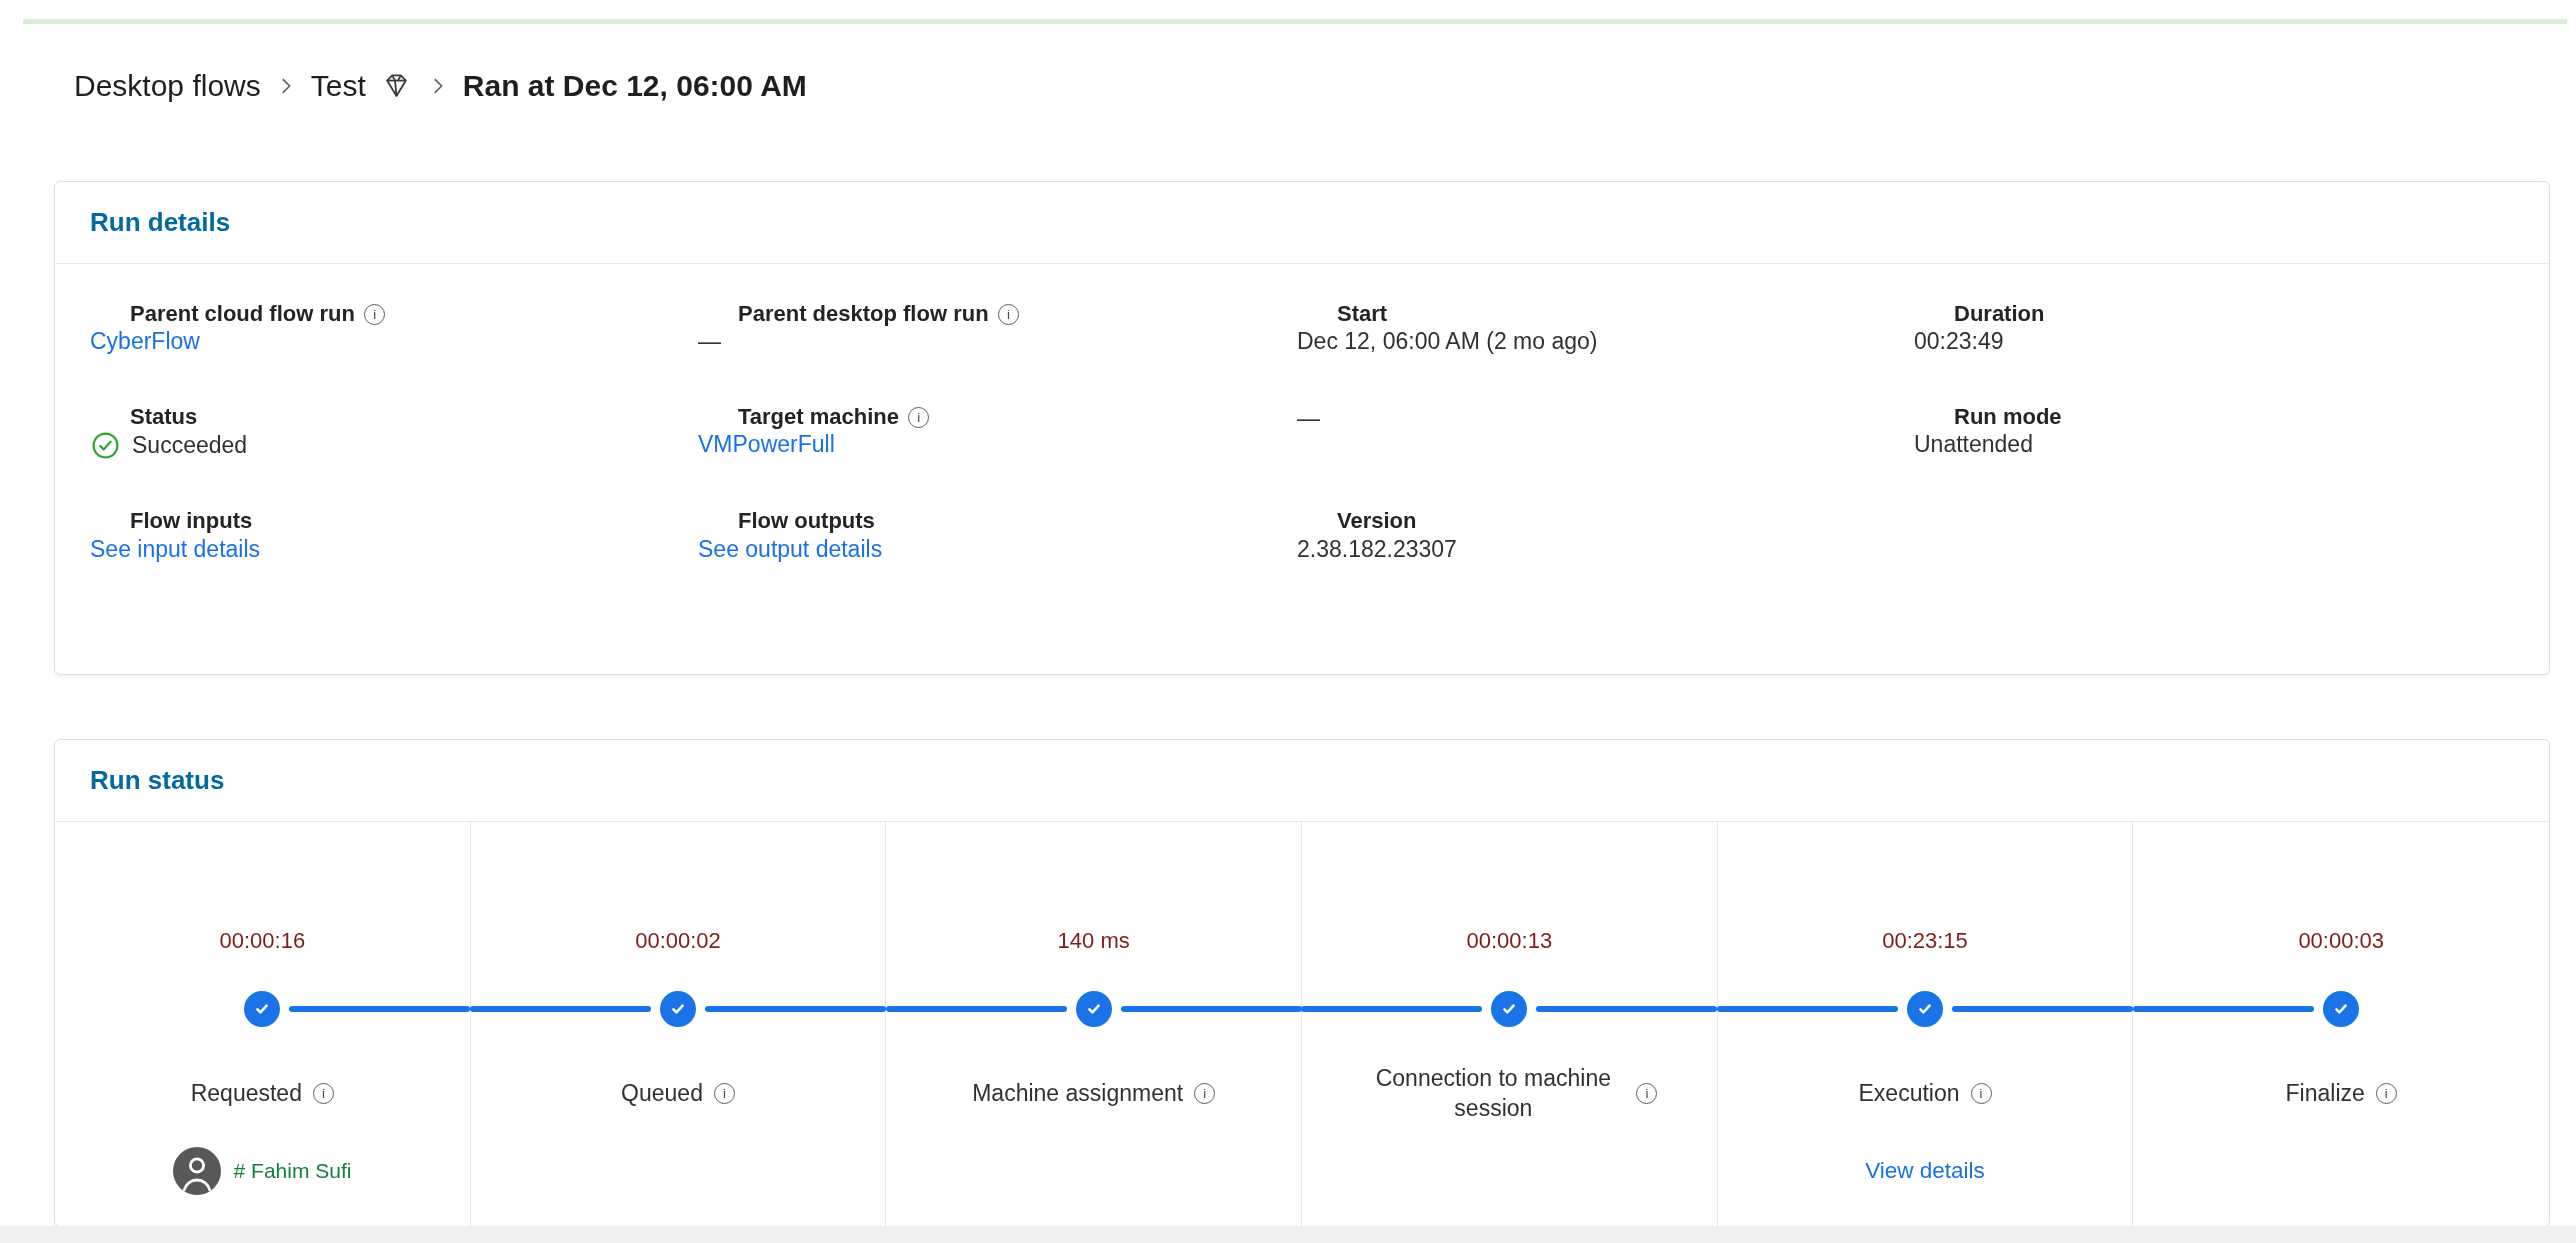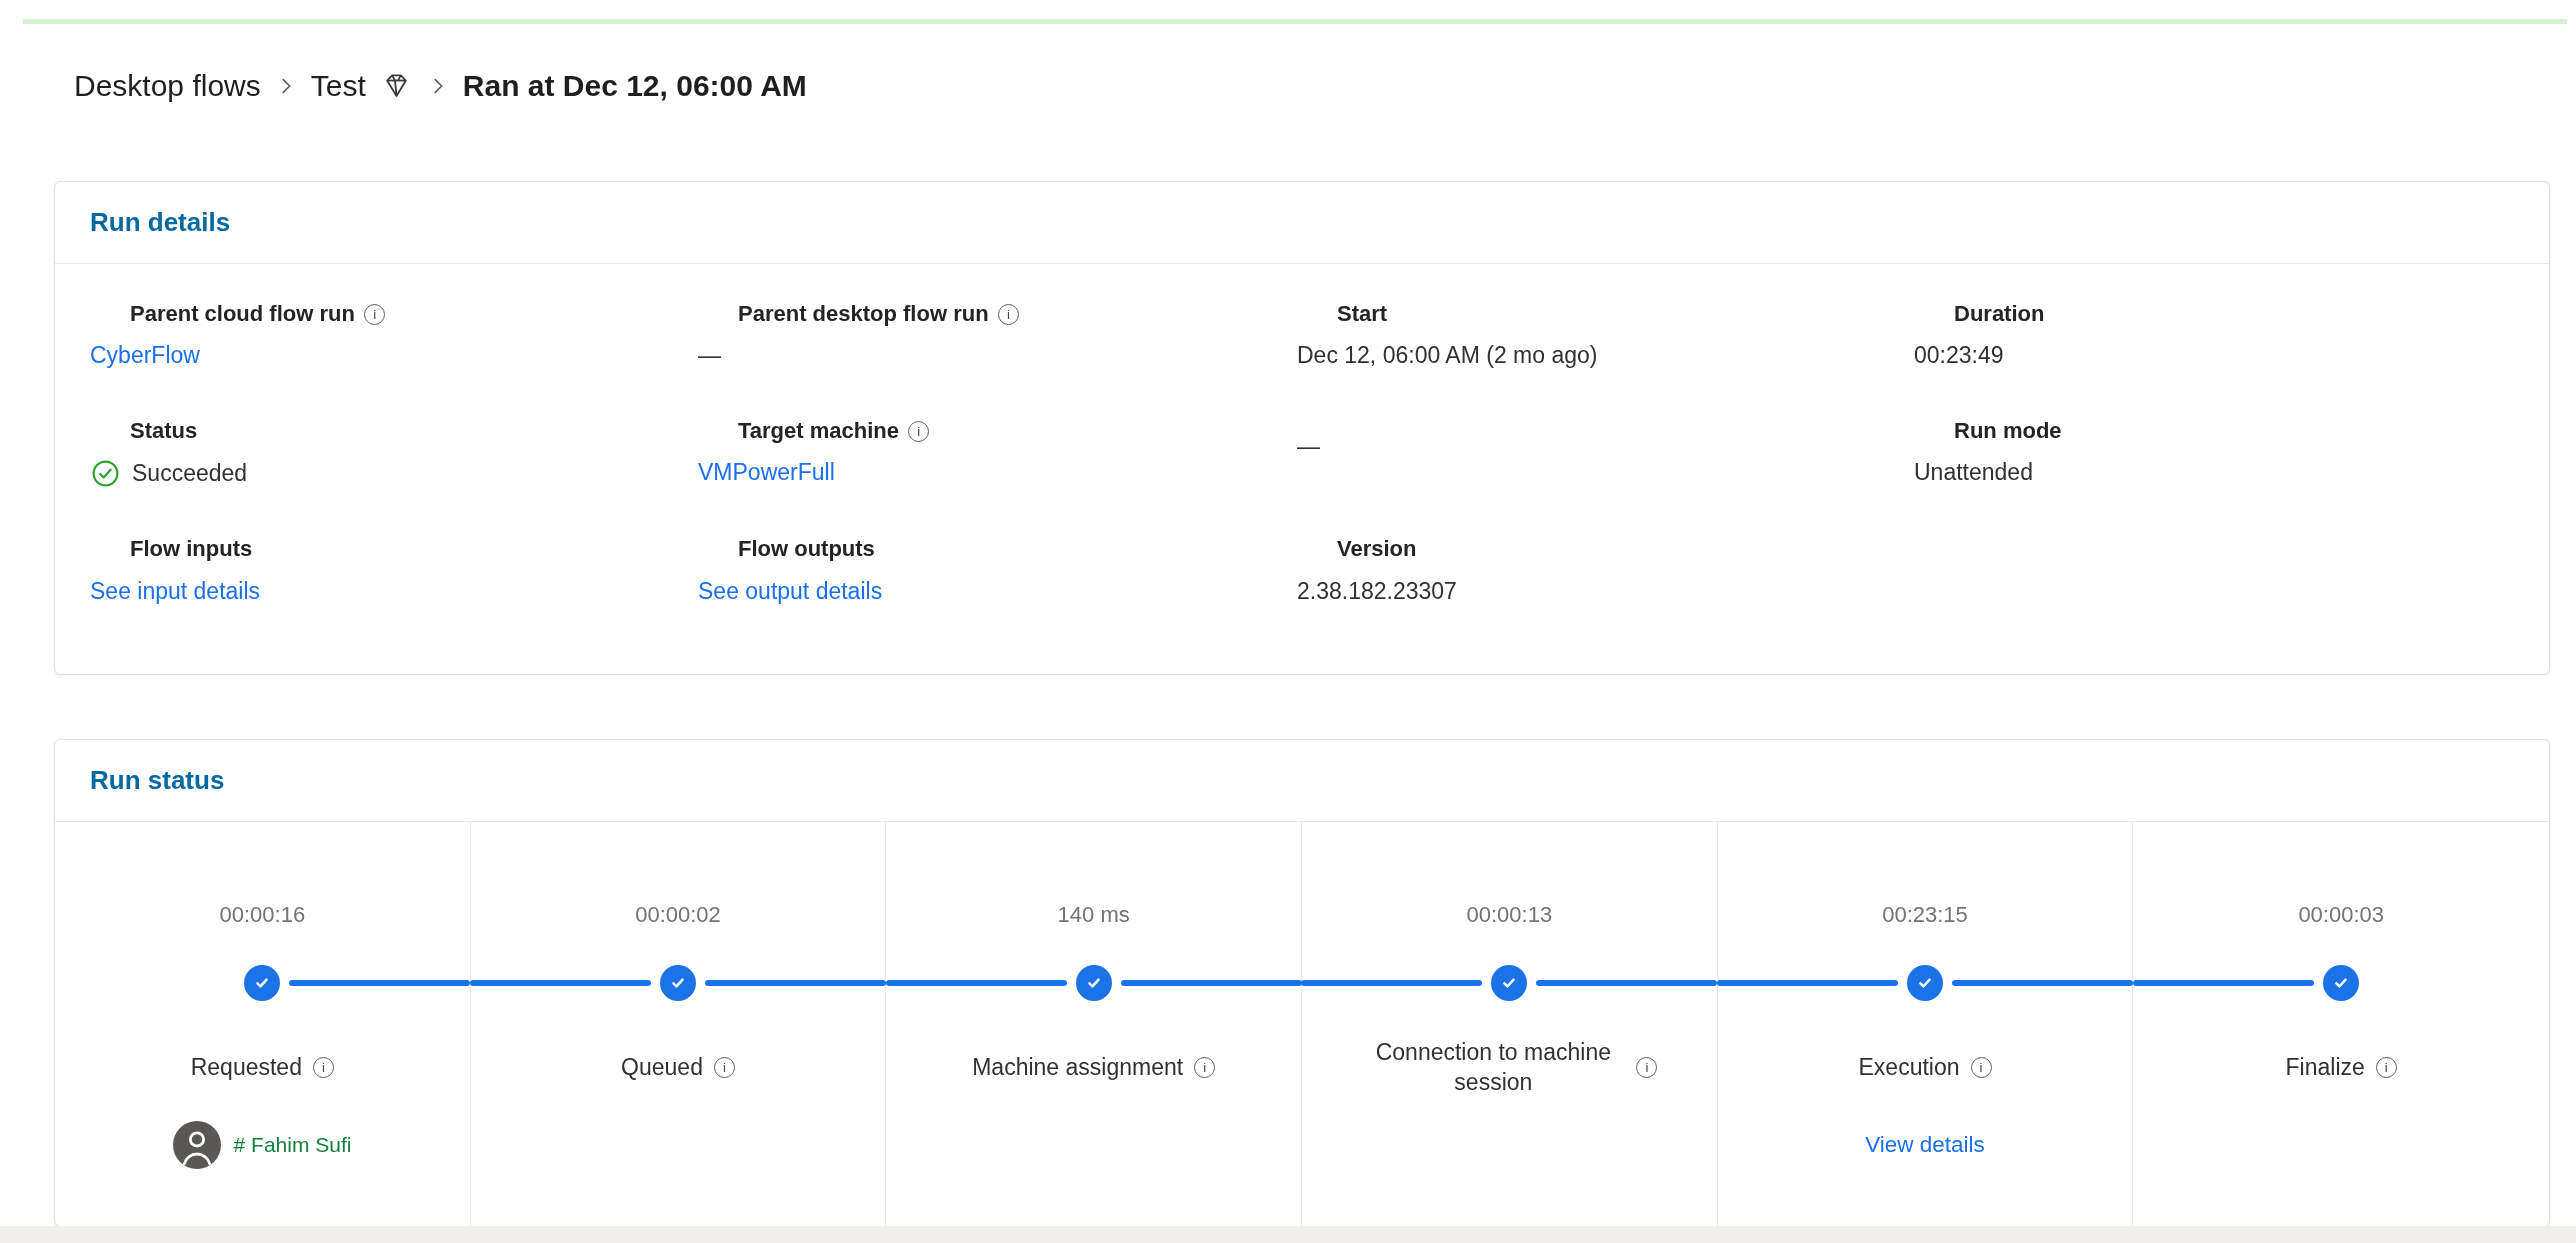--- a/index.html
+++ b/index.html
@@ -60,21 +60,20 @@
     grid-template-columns: 608px 599px 617px 1fr;
     row-gap: 10px;
     padding: 0 23px 0 35px;
   }
   .cell { margin-top: 37px; }
   .flabel {
     display: flex; align-items: center; gap: 9.3px;
     font-size: 22px; font-weight: 600; line-height: 26.4px; color: #242424; margin-left: 40px;
   }
   .fvalue {
-    margin-top: 14px;
     font-size: 23px; line-height: 29.5px; color: #323130;
   }
   .fvalue.link, a.link { color: #1a6fea; text-decoration: none; cursor: pointer; display: inline-block; }
   .status-value { display: flex; align-items: center; gap: 11px; }
   .status-value svg { display: block; }
 
   .info {
     width: 21px; height: 21px;
     border: 1.6px solid #5f5d5b; border-radius: 50%;
     display: inline-flex; align-items: center; justify-content: center;
@@ -86,22 +85,22 @@
   
   .stages { display: flex; height: 404px; }
   .stage-col {
     width: 416px; position: relative;
     border-right: 0.8px solid #e9e8e7;
     display: flex; flex-direction: column; align-items: center;
   }
   .stage-col:last-child { border-right: none; }
 
   .timing {
-    margin-top: 80px;
-    font-size: 22px; line-height: 26.4px; color: #737373;
+    margin-top: 106px;
+    font-size: 22px; line-height: 26.4px; color: #7f1d1d;
   }
 
   .track { position: relative; width: 100%; height: 36px; margin-top: 37px; }
   .seg {
     position: absolute; top: 14.8px; height: 6.2px;
     background: #1b73e8; border-radius: 3.1px;
   }
   .seg-left  { left: -0.8px; right: calc(50% + 27px); }
   .seg-right { left: calc(50% + 27px); right: -0.8px; }
   .dot {

